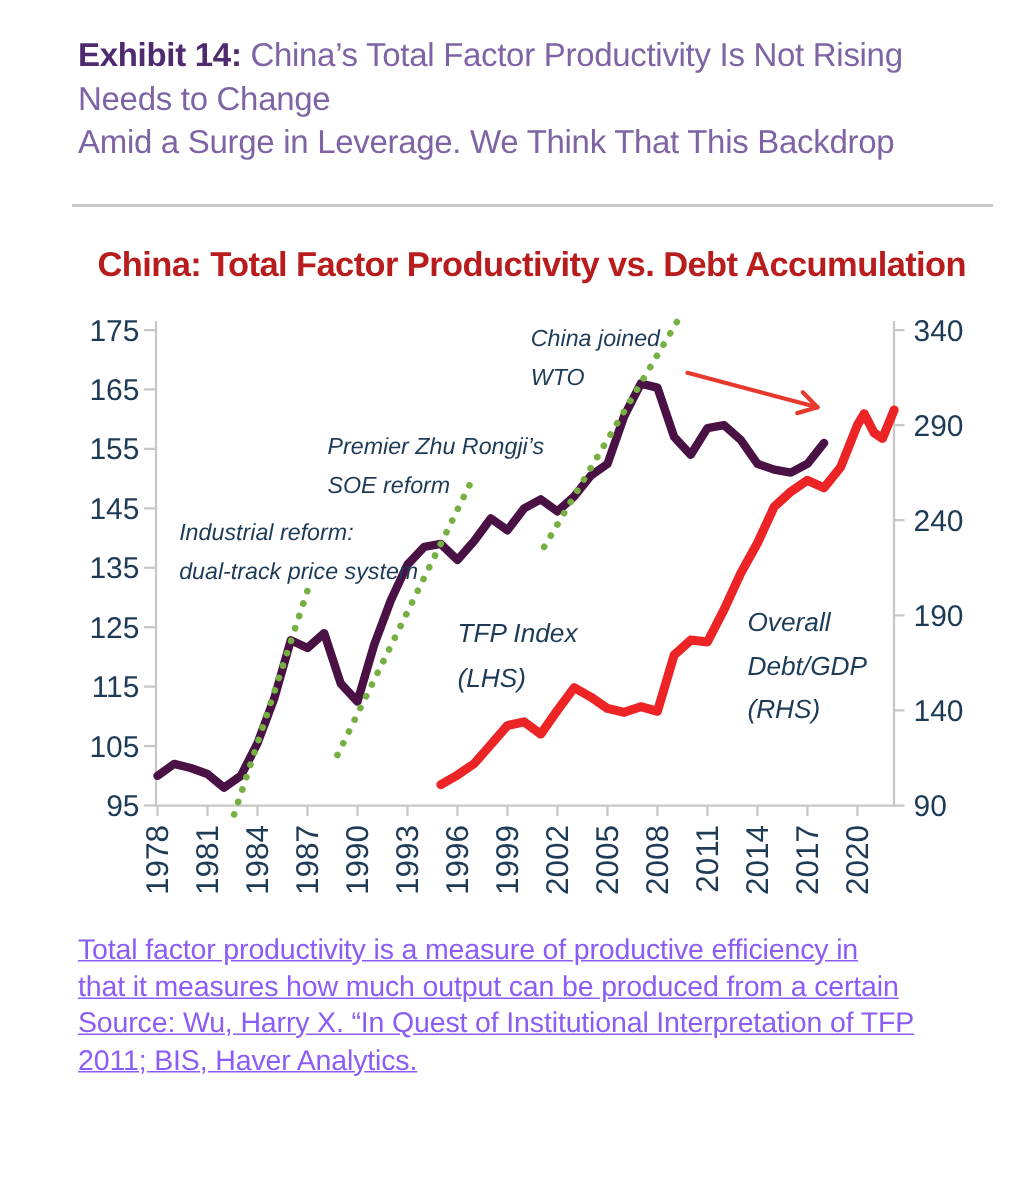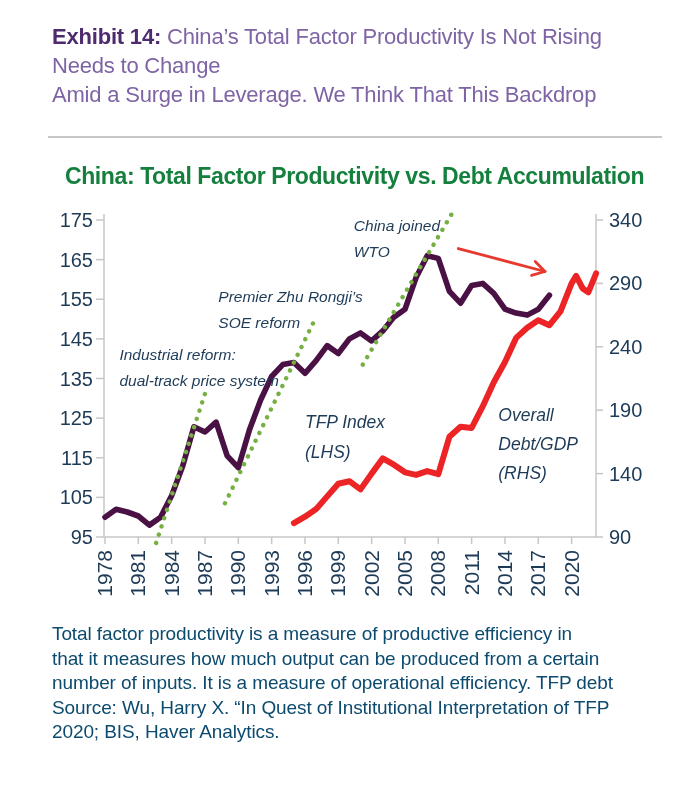--- a/index.html
+++ b/index.html
@@ -3,24 +3,24 @@
 <meta charset="utf-8">
 <style>
   html,body{margin:0;padding:0;background:#ffffff;}
   .page{position:relative;width:673px;height:800px;background:#ffffff;overflow:hidden;
         font-family:"Liberation Sans",sans-serif;border-radius:19px;}
   .exhibit-header{position:absolute;left:52px;top:22px;width:614px;
         font-size:22px;line-height:29px;letter-spacing:-0.2px;color:#7e64a4;}
   .exhibit-header b{color:#4e2a6e;font-weight:700;}
   .divider{position:absolute;left:48px;top:136px;width:614px;height:2px;background:#c8c6c9;}
   .chart-title{position:absolute;left:65px;top:163px;width:600px;
-        font-size:23px;font-weight:700;letter-spacing:-0.4px;color:#15803d;}
+        font-size:23px;font-weight:700;letter-spacing:-0.4px;color:#b91c1c;}
   .chart-wrap{position:absolute;left:0;top:195px;width:575px;height:425px;}
   .footnote{position:absolute;left:52px;top:622px;width:592px;
-        font-size:19px;line-height:24.5px;letter-spacing:-0.1px;color:#0c4a6e;}
+        font-size:19px;line-height:24.5px;letter-spacing:-0.1px;color:#8b5cf6;text-decoration:underline;}
   .footnote .it{font-style:italic;}
   svg text{font-family:"Liberation Sans",sans-serif;}
 </style>
 </head>
 <body>
 
 <div class="page">
 
   <div class="exhibit-header">
     <div><b>Exhibit 14:</b><span> China’s Total Factor Productivity Is Not Rising</span></div>
@@ -107,18 +107,17 @@
         <text x="218.32200000000051" y="302.4200000000001" font-size="15.5" font-style="italic" fill="#1d3a56"><tspan x="218.32200000000051" dy="0">Premier Zhu Rongji’s</tspan><tspan x="218.32200000000051" dy="26">SOE reform</tspan></text>
         <text x="353.864000000001" y="230.69874999999996" font-size="15.5" font-style="italic" fill="#1d3a56"><tspan x="353.864000000001" dy="0">China joined</tspan><tspan x="353.864000000001" dy="26">WTO</tspan></text>
         <text x="304.98" y="428.03125" font-size="17.5" font-style="italic" fill="#1d3a56"><tspan x="304.98" dy="0">TFP Index</tspan><tspan x="304.98" dy="30">(LHS)</tspan></text>
         <text x="498.294000000001" y="420.89875" font-size="17.5" font-style="italic" fill="#1d3a56"><tspan x="498.294000000001" dy="0">Overall</tspan><tspan x="498.294000000001" dy="29">Debt/GDP</tspan><tspan x="498.294000000001" dy="29">(RHS)</tspan></text>
       </svg>
   </div>
 
   <div class="footnote">
     <div>Total factor productivity is a measure of productive efficiency in</div>
     <div>that it measures how much output can be produced from a certain</div>
-    <div>number of inputs. It is a measure of operational efficiency. TFP debt</div>
     <div>Source: Wu, Harry X. “In Quest of Institutional Interpretation of TFP</div>
-    <div>2020; BIS, Haver Analytics.</div>
+    <div>2011; BIS, Haver Analytics.</div>
   </div>
 
 </div>
 
 </body></html>

